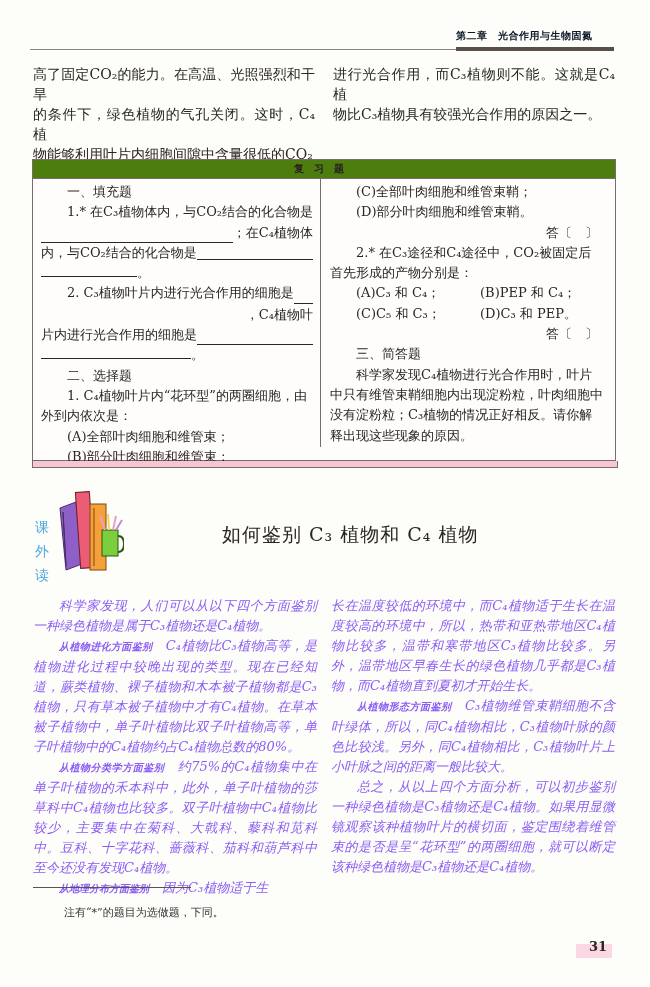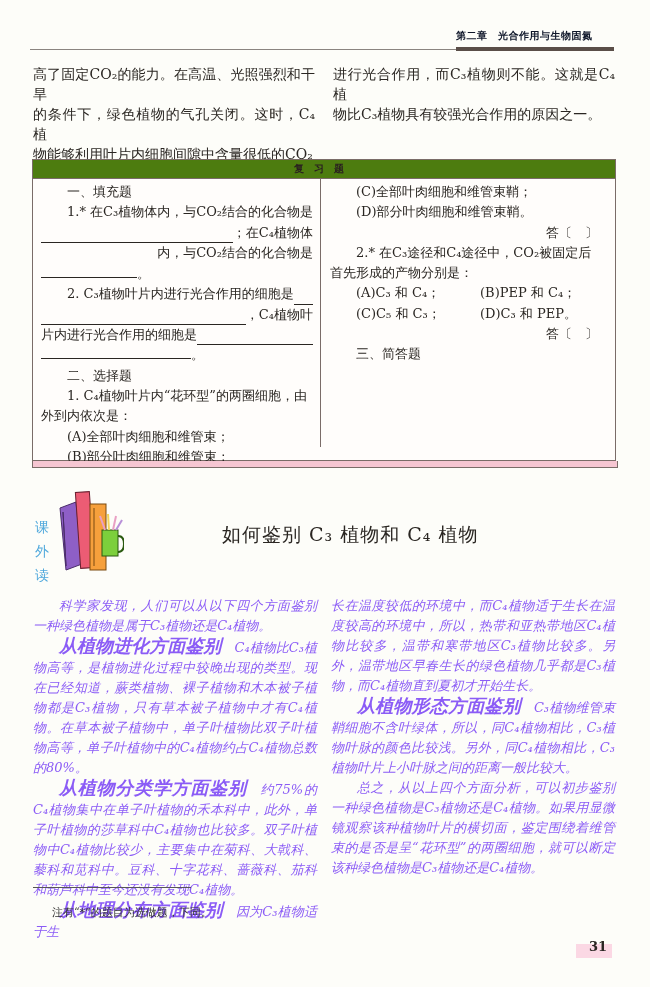--- a/index.html
+++ b/index.html
@@ -51,23 +51,23 @@
     position: absolute; left: 34px; top: 515px; width: 16px;
     font-family: "DejaVu Sans", sans-serif; color: #4fa8dc; font-size: 14px; line-height: 24px; text-align: center;
   }
   .books { position: absolute; left: 58px; top: 486px; }
   .extra-title {
     position: absolute; left: 222px; top: 522px; font-size: 19px; color: #2a2622; letter-spacing: 1px;
   }
   .bcol { position: absolute; font-size: 13px; line-height: 20px; text-align: justify; top: 596px; width: 284px; color: #8b5cf6; font-style: italic; }
   .bcol.left { left: 33px; }
   .bcol.right { left: 331px; }
-  .kw { font-weight: bold; font-family: "DejaVu Sans", sans-serif; font-size: 18px; }
+  .kw { font-weight: bold; font-family: "DejaVu Sans", sans-serif; font-size: 10px; }
   .footnote-rule { position: absolute; left: 33px; top: 887px; width: 158px; height: 1px; background: #555; }
-  .footnote { position: absolute; left: 52px; top: 905px; font-size: 11px; color: #333; }
+  .footnote { position: absolute; left: 64px; top: 905px; font-size: 11px; color: #333; }
   .page-num-bg { position: absolute; left: 576px; top: 944px; width: 36px; height: 14px; background: #fbd8e4; }
   .page-num { position: absolute; left: 589px; top: 939px; font-size: 13px; font-weight: bold; color: #2a2622; text-align: center; }
 </style>
 </head>
 <body>
 
 <div class="header-title">第二章　光合作用与生物固氮</div>
 <div class="header-rule"></div>
 <div class="header-bar"></div>
 
@@ -85,30 +85,30 @@
   <div class="review-head">复习题</div>
   <div class="review-divider"></div>
 
   <div class="rcol left">
     <div class="pad">一、填充题</div>
     <div class="indent">1.* 在C₃植物体内，与CO₂结合的化合物是</div>
     <div style="display:flex;align-items:flex-end;">
       <span class="blank" style="flex:1;"></span>
       <span>；在C₄植物体</span>
     </div>
-    <div style="display:flex;align-items:flex-end;flex-direction:column;">
+    <div style="display:flex;align-items:center;">
       <span>内，与CO₂结合的化合物是</span>
       <span class="blank" style="flex:1;"></span>
     </div>
     <div><span class="blank" style="width:96px;"></span><span>。</span></div>
     <div style="display:flex;align-items:flex-end;padding-left:26px;">
       <span>2. C₃植物叶片内进行光合作用的细胞是</span>
       <span class="blank" style="flex:1;"></span>
     </div>
-    <div style="display:flex;align-items:flex-end;">
+    <div style="display:flex;align-items:flex-end;flex-direction:column;">
       <span class="blank" style="flex:1;"></span>
       <span>，C₄植物叶</span>
     </div>
     <div style="display:flex;align-items:flex-end;text-align:right;">
       <span>片内进行光合作用的细胞是</span>
       <span class="blank" style="flex:1;"></span>
     </div>
     <div><span class="blank" style="width:150px;"></span><span>。</span></div>
     <div class="pad">二、选择题</div>
     <div class="indent">1. C₄植物叶片内“花环型”的两圈细胞，由外到内依次是：</div>
@@ -124,20 +124,21 @@
     <div class="opt-row">
       <span>(A)C₃ 和 C₄；</span>
       <span>(B)PEP 和 C₄；</span>
     </div>
     <div class="opt-row">
       <span>(C)C₅ 和 C₃；</span>
       <span>(D)C₃ 和 PEP。</span>
     </div>
     <div class="answer">答〔　〕</div>
     <div class="pad">三、简答题</div>
+    <div class="indent">科学家发现C₄植物进行光合作用时，叶片中只有维管束鞘细胞内出现淀粉粒，叶肉细胞中没有淀粉粒；C₃植物的情况正好相反。请你解释出现这些现象的原因。</div>
   </div>
   <div class="review-foot"></div>
 </div>
 
 <div class="sidebar-label">
   <div>课</div>
   <div>外</div>
   <div>读</div>
 </div>
 

